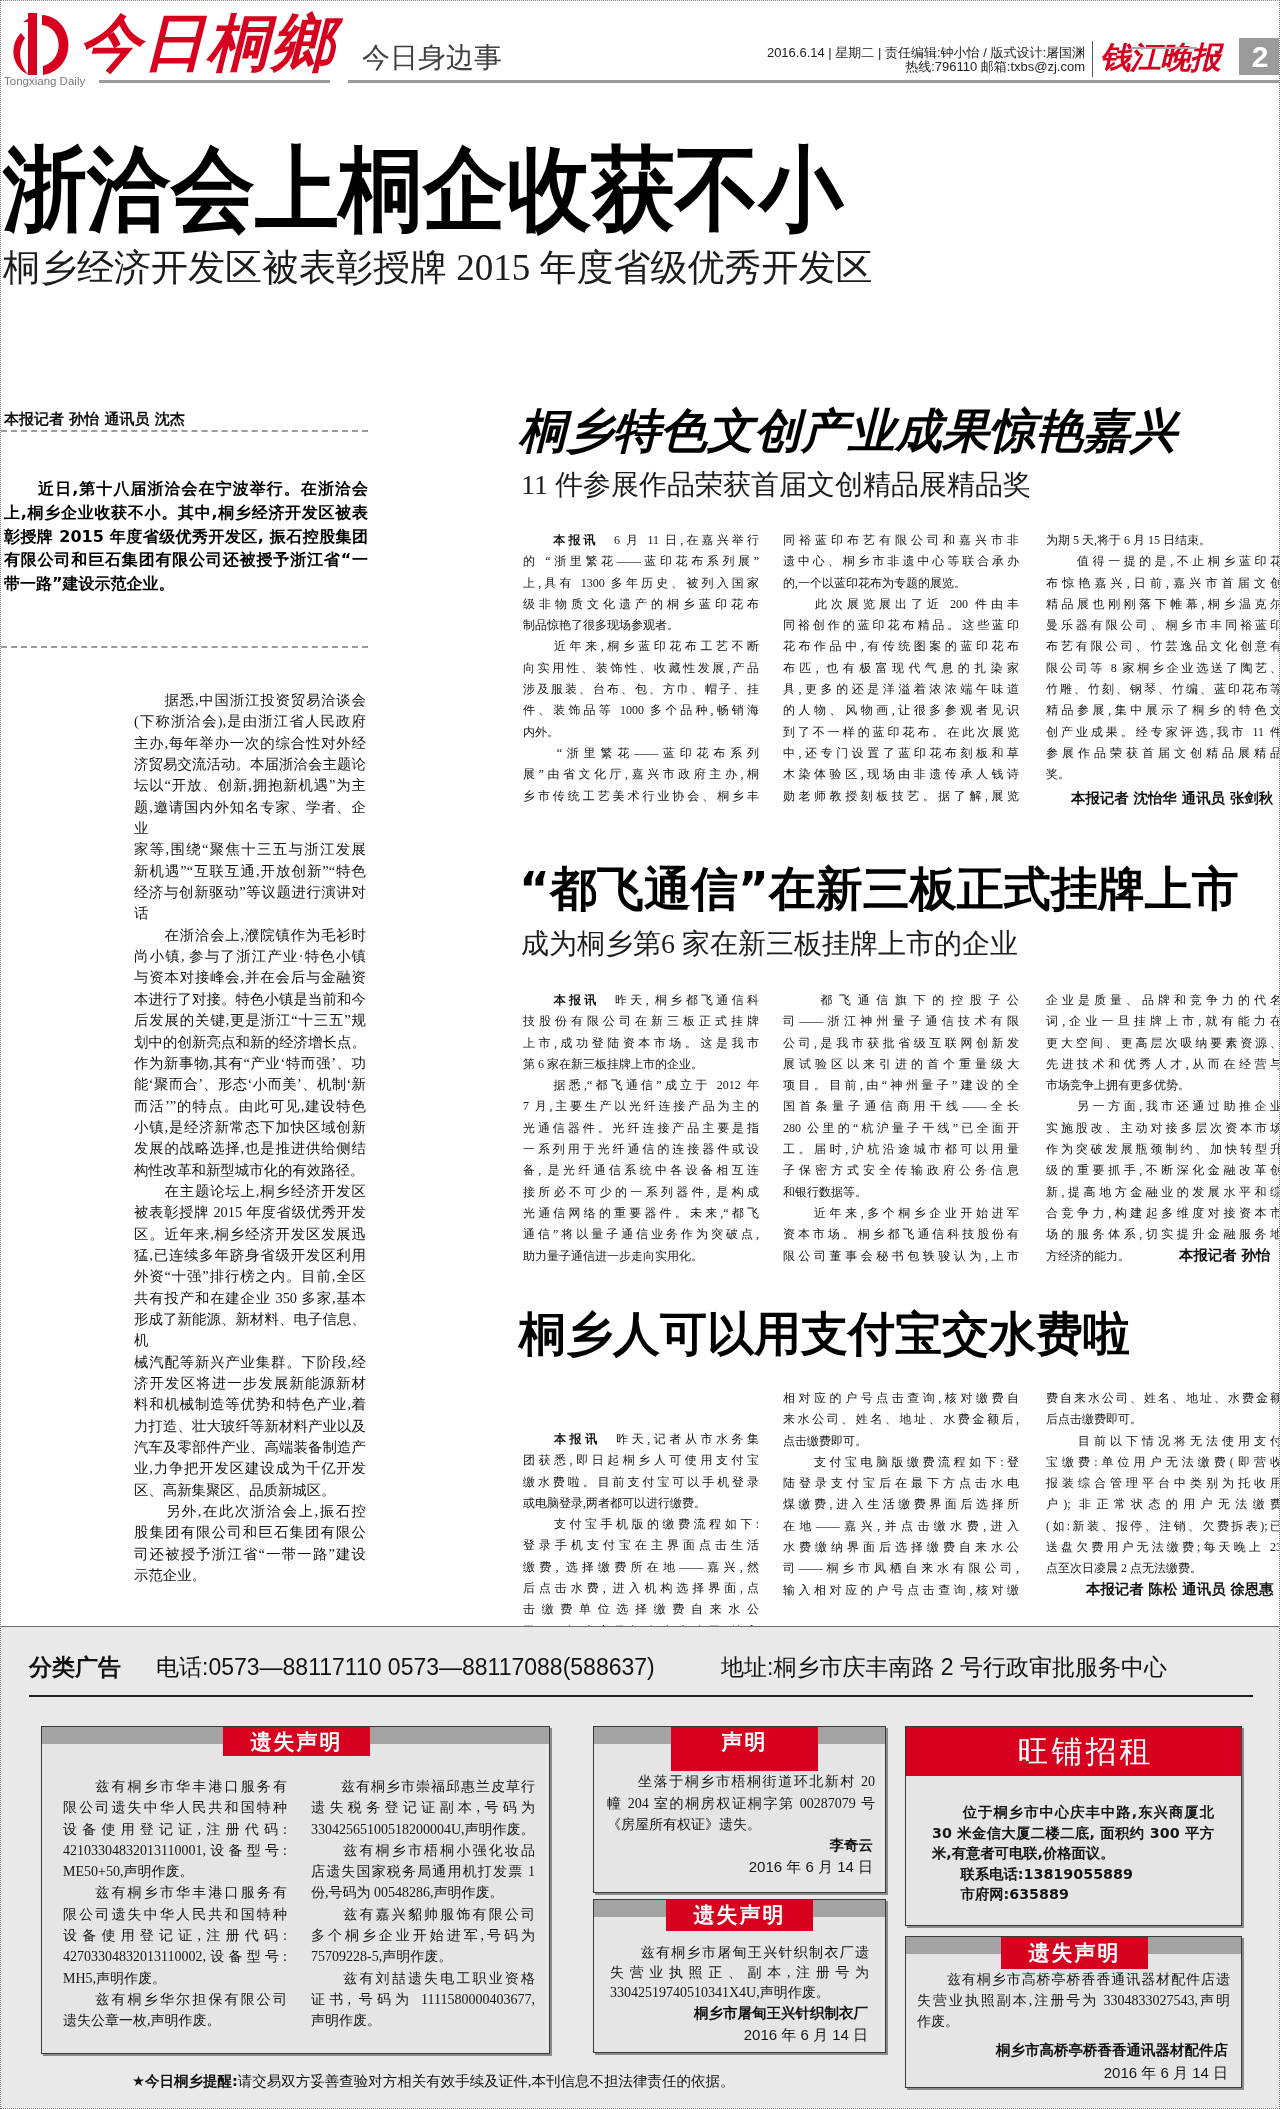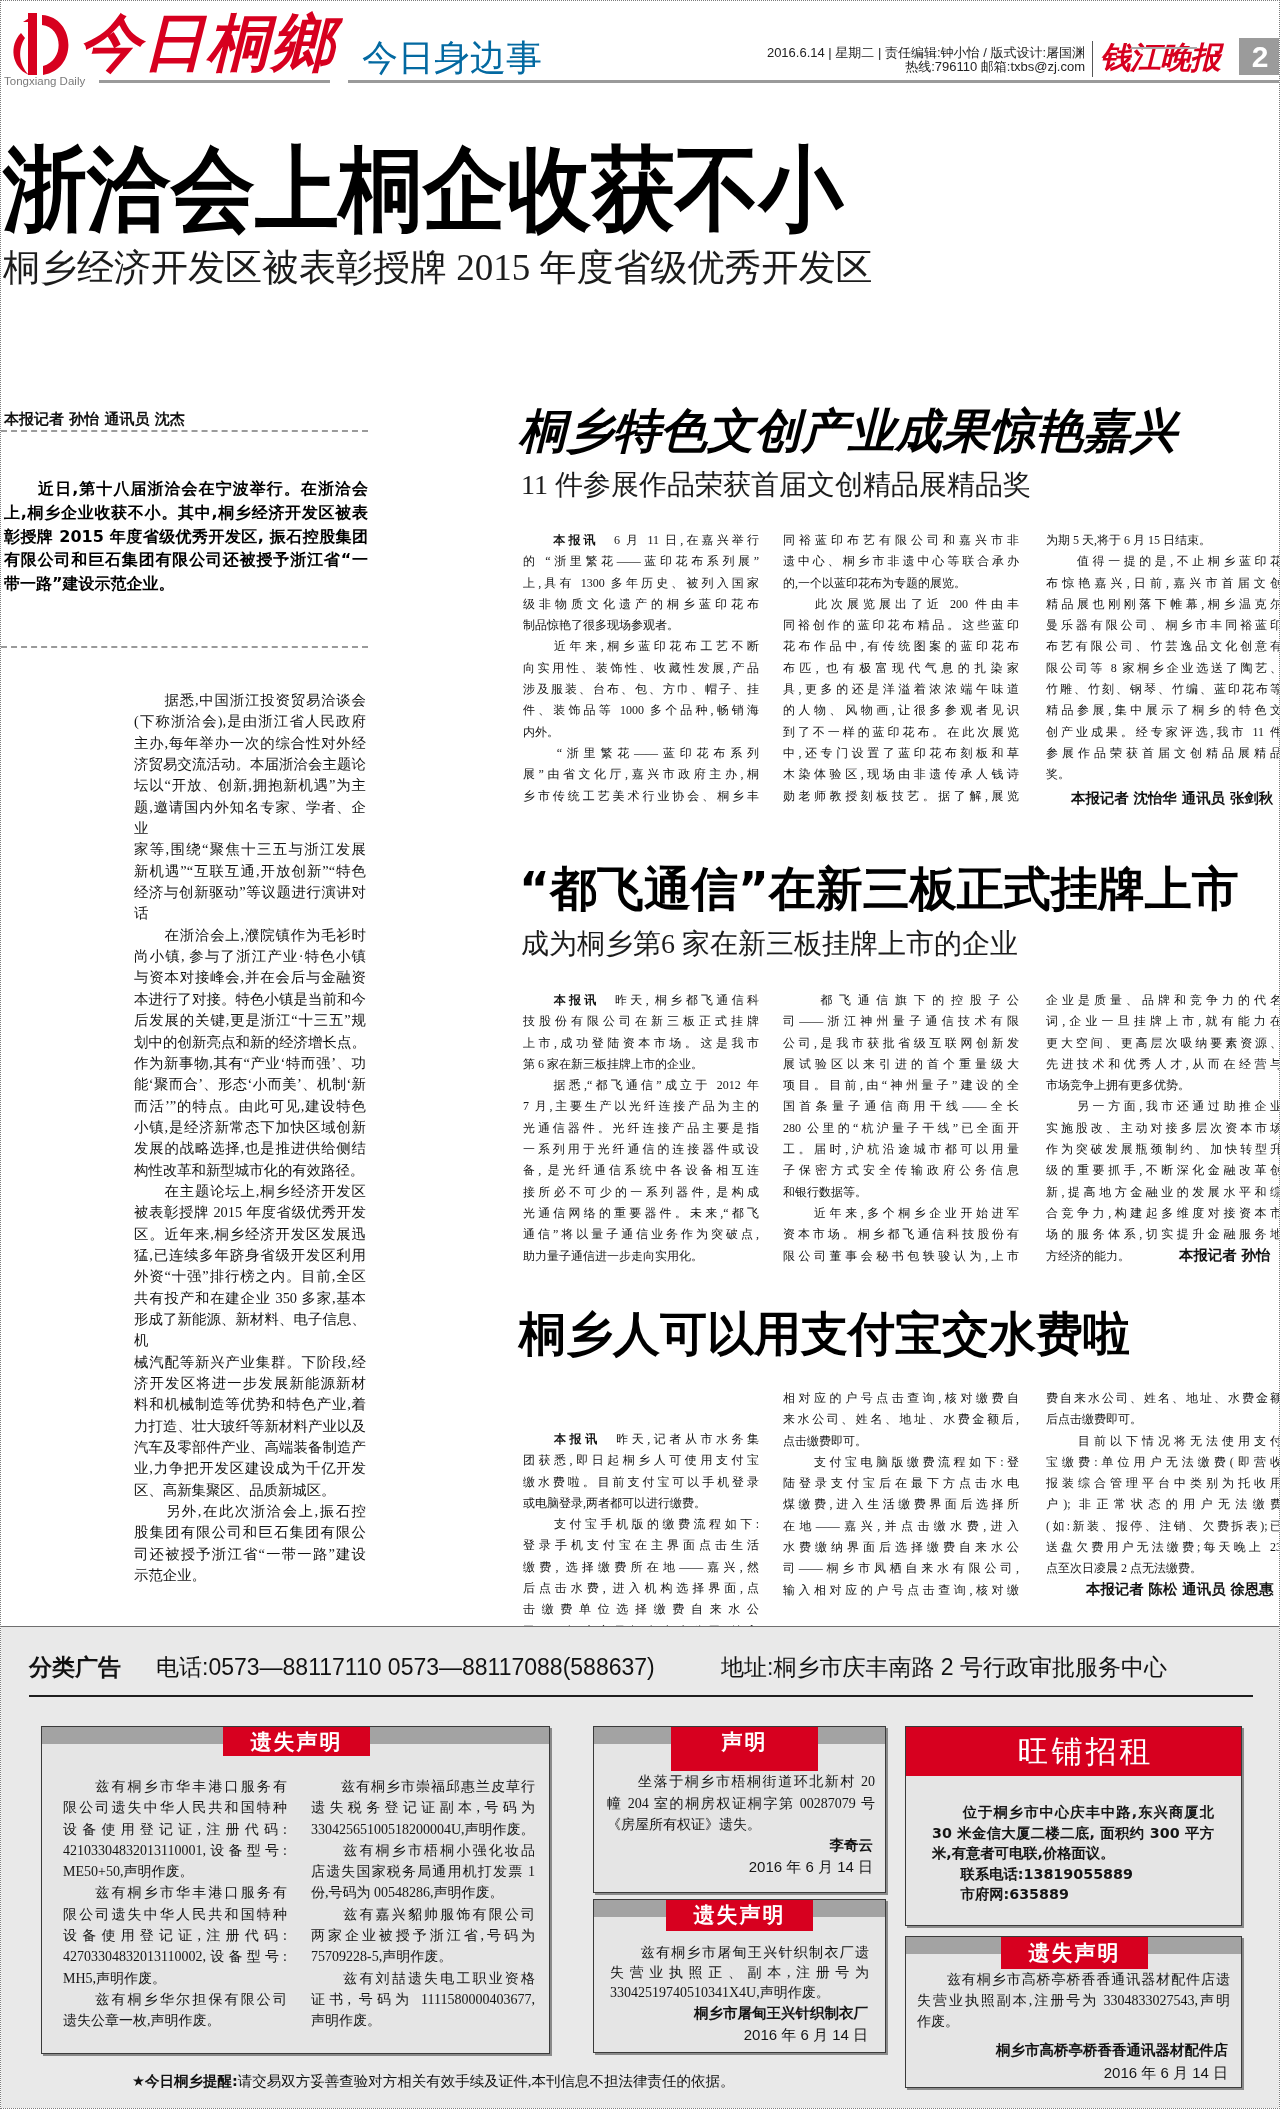--- a/index.html
+++ b/index.html
@@ -5,21 +5,21 @@
 *{margin:0;padding:0;box-sizing:border-box;}
 html,body{width:1280px;height:2109px;background:#fff;overflow:hidden;}
 body{position:relative;font-family:"Liberation Serif","DejaVu Serif",serif;color:#141414;}
 #page{position:absolute;left:0;top:0;width:1280px;height:2109px;border:1px dotted #7c7c7c;overflow:hidden;background:#fff;}
 .a{position:absolute;white-space:nowrap;}
 
 #emblem{left:4px;top:6px;width:72px;height:72px;}
 #logo-text{left:78px;top:4px;font-family:"DejaVu Serif",serif;font-size:62px;line-height:76px;font-weight:bold;font-style:italic;color:var(--accent,#d7001f);letter-spacing:2px;}
 #logo-en{left:3px;top:73px;font-family:"Liberation Sans",sans-serif;font-size:11.5px;line-height:14px;color:#7a7a7a;}
 .mrule{position:absolute;top:79px;height:3px;background:#9a9a9a;}
-#section{left:361px;top:42px;font-family:Liberation Sans, sans-serif;font-size:36px;line-height:30px;color:#0369a1;}
+#section{left:361px;top:42px;font-family:Liberation Sans, sans-serif;font-size:28px;line-height:30px;color:#404040;}
 .info{left:690px;width:394px;text-align:right;font-family:"Liberation Sans",sans-serif;font-size:13px;line-height:14px;color:#222;}
 #info1{top:45px;}
 #info2{top:59px;}
 #vsep{position:absolute;left:1091px;top:40px;width:1px;height:36px;background:#555;}
 #partner{left:1099px;top:37px;font-family:"DejaVu Serif",serif;font-size:31px;line-height:38px;font-weight:bold;font-style:italic;color:var(--accent,#d7001f);letter-spacing:-1px;}
 #partner-orn{position:absolute;left:1130px;top:46px;width:66px;height:2px;background:#aaa;}
 #pageno{left:1238px;top:37px;width:42px;height:37px;background:#9b9b9b;color:#fff;font-family:"Liberation Sans",sans-serif;font-weight:bold;font-size:30px;line-height:37px;text-align:center;}
 
 #headline{left:2px;top:139px;font-family:"DejaVu Sans",sans-serif;font-weight:900;font-size:84px;line-height:90px;color:#000;transform:scaleY(1.1);transform-origin:0 0;}
 .subhead{left:2px;font-size:37px;line-height:40px;color:#1c1c1c;}
@@ -292,21 +292,21 @@
         <div class="ln"><span>遗失公章一枚,声明作废。</span></div>
       </div>
     <div class="lines" style="left:269px;top:49px;width:224px;line-height:21.3px;">
         <div class="ln j"><span>　　兹有桐乡市崇福邱惠兰皮草行</span></div>
         <div class="ln j"><span>遗失税务登记证副本,号码为</span></div>
         <div class="ln"><span>33042565100518200004U,声明作废。</span></div>
         <div class="ln j"><span>　　兹有桐乡市梧桐小强化妆品</span></div>
         <div class="ln j"><span>店遗失国家税务局通用机打发票 1</span></div>
         <div class="ln"><span>份,号码为 00548286,声明作废。</span></div>
         <div class="ln j"><span>　　兹有嘉兴貂帅服饰有限公司</span></div>
-        <div class="ln j"><span>两家企业被授予浙江省,号码为</span></div>
+        <div class="ln j"><span>多个桐乡企业开始进军,号码为</span></div>
         <div class="ln"><span>75709228-5,声明作废。</span></div>
         <div class="ln j"><span>　　兹有刘喆遗失电工职业资格</span></div>
         <div class="ln j"><span>证书, 号码为 1111580000403677,</span></div>
         <div class="ln"><span>声明作废。</span></div>
       </div>
   </div>
 
   <div class="box" style="left:592px;top:1725px;width:293px;height:167px;">
     <div class="strip"></div>
     <div class="tag" style="left:77px;width:147px;">声明</div>

